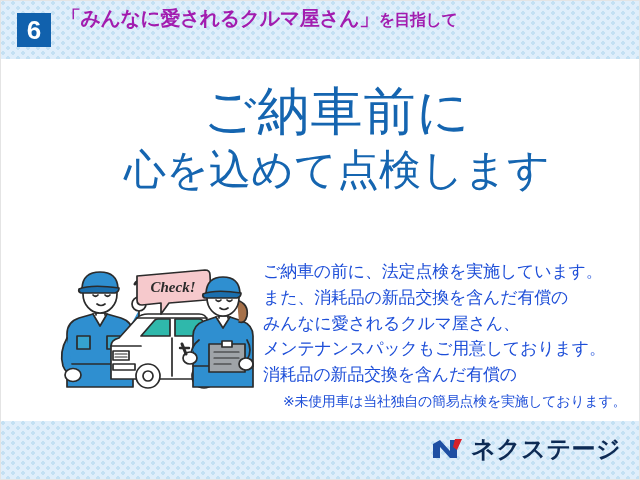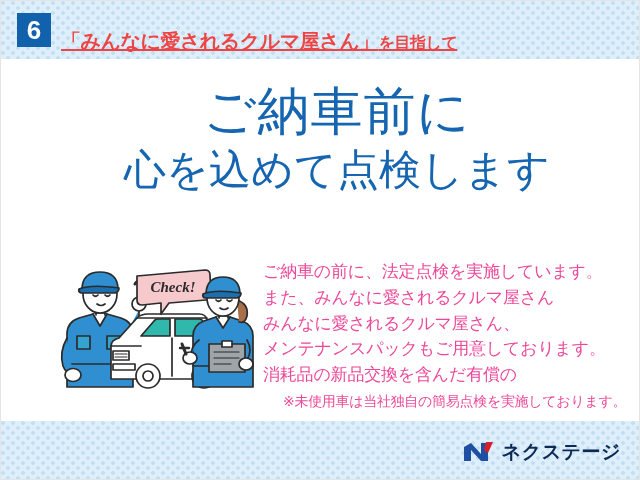--- a/index.html
+++ b/index.html
@@ -33,64 +33,63 @@
   .num-badge{
     position:absolute;left:16px;top:12px;
     width:34px;height:34px;
     background:#1161ad;
     color:#ffffff;
     font-size:26px;font-weight:bold;
     display:flex;align-items:center;justify-content:center;
     line-height:1;
   }
   .header-title{
-    position:absolute;left:60px;top:27px;
-    color:#ef4444;
+    position:absolute;left:60px;top:4px;
+    color:#a21caf;
     font-weight:bold;
     font-size:20px;
     letter-spacing:-0.5px;
     white-space:nowrap;
-    text-decoration:underline;
   }
   .header-title .small{font-size:16px;}
   
   .headline{
     position:absolute;left:16px;top:82px;width:640px;
     text-align:center;
     color:#1565b0;
     font-weight:normal;
     line-height:1.08;
     letter-spacing:1px;
   }
   .headline .l1{display:block;font-size:52px;}
   .headline .l2{display:block;font-size:42px;margin-top:8px;letter-spacing:0px;}
   
   .copy{
     position:absolute;left:262px;top:258px;width:370px;
-    color:#ec4899;
+    color:#1d4ed8;
     font-size:17px;
     line-height:1.52;
     letter-spacing:-0.2px;
   }
   .copy .note{
     display:block;
     font-size:14px;
     margin-top:3px;
     letter-spacing:-0.3px;
     margin-left:20px;
   }
   
   .illo{position:absolute;left:48px;top:247px;width:210px;height:145px;}
   
   .logo{
     position:absolute;right:18px;bottom:14px;
     display:flex;align-items:center;gap:6px;
   }
   .logo-text{
-    color:#0d2a54;font-weight:bold;font-size:19px;letter-spacing:0.5px;
+    color:#0d2a54;font-weight:bold;font-size:24px;letter-spacing:0.5px;
   }
 </style>
 </head>
 <body>
 
 <div class="banner">
 
   <div class="header-band dots"></div>
 
   <div class="num-badge">6</div>
@@ -207,21 +206,21 @@
           <path d="M171 60 q4 3 8 0"></path>
         </g>
       </g>
 
       <text x="124" y="44" text-anchor="middle" font-family="'Liberation Serif', serif" font-style="italic" font-size="15" font-weight="bold" fill="#2b2b2b">Check!</text>
     </svg>
   </div>
 
   <div class="copy">
     <div>ご納車の前に、法定点検を実施しています。</div>
-    <div>また、みんなに愛されるクルマ屋さん</div>
+    <div>また、消耗品の新品交換を含んだ有償の</div>
     <div>みんなに愛されるクルマ屋さん、</div>
     <div>メンテナンスパックもご用意しております。</div>
     <div>消耗品の新品交換を含んだ有償の</div>
     <span class="note">※未使用車は当社独自の簡易点検を実施しております。</span>
   </div>
 
   <div class="footer-band dots"></div>
 
   <div class="logo">
     <svg width="34" height="22" viewBox="0 0 34 22" xmlns="http://www.w3.org/2000/svg">

